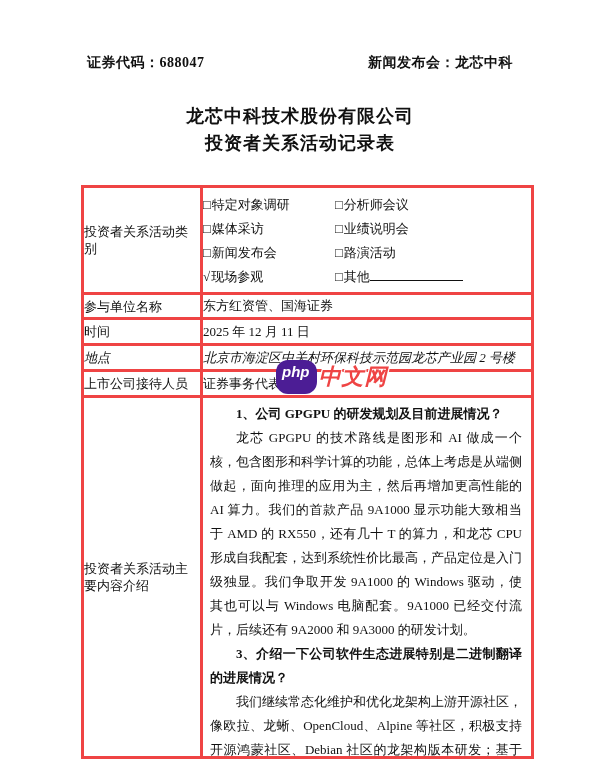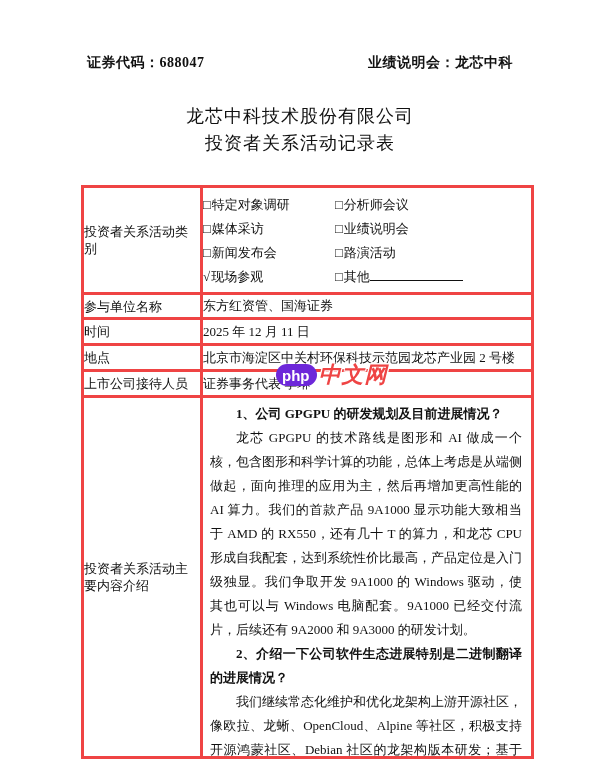--- a/index.html
+++ b/index.html
@@ -6,21 +6,21 @@
   body {
     width:600px; height:766px; position:relative;
     background:#ffffff; overflow:hidden;
     font-family:"Liberation Serif", serif;
     color:#111;
   }
   .doc-header { position:absolute; top:54px; left:87px; right:87px;
     display:flex; justify-content:space-between;
     font-size:14px; font-weight:bold; letter-spacing:0.5px; }
   .doc-title { position:absolute; left:0; width:600px; text-align:center;
-    font-weight:normal; font-size:18px; letter-spacing:1px; }
+    font-weight:bold; font-size:18px; letter-spacing:1px; }
   .title-1 { top:104px; }
   .title-2 { top:131px; }
 
   table.irtable {
     position:absolute; left:81px; top:185px; width:444px;
     border-collapse:collapse; table-layout:fixed;
     border:2px solid #1a1a1a;
   }
   table.irtable td {
     border:3px solid #ef4444; vertical-align:middle;
@@ -41,36 +41,36 @@
 
   td.content-cell { vertical-align:top; }
   .content-inner { height:354px; overflow:hidden; padding:4px 9px 0 7px; }
   .content-inner p { margin:0; text-indent:2em; line-height:24px;
     text-align:justify; font-size:13px; }
   .content-inner p.q { font-weight:bold; }
 
   .watermark { position:absolute; left:276px; top:360px;
     display:flex; align-items:center; gap:2px; z-index:5;
     font-family:"Liberation Sans", sans-serif; }
-  .wm-badge { background:#6d28d9; color:#ffffff; font-weight:bold;
-    font-size:15px; line-height:1;
-    padding:4px 7px 3px 6px; border-radius:12px; }
+  .wm-badge { background:#4c1d95; color:#ffffff; font-weight:bold;
+    font-style:italic; font-size:15px; line-height:1;
+    padding:4px 7px 15px 6px; border-radius:12px; }
   .wm-text { font-size:22px; font-weight:bold; font-style:italic;
     color:#ef4444; letter-spacing:1px;
     text-shadow:1px 1px 0 #fff,-1px -1px 0 #fff,1px -1px 0 #fff,-1px 1px 0 #fff,0 1px 0 #fff,0 -1px 0 #fff; }
 </style>
 </head>
 <body>
 
 <div class="doc-header">
   <div>
     <span>证券代码：</span><span>688047</span>
   </div>
   <div>
-    <span>业绩说明会：</span><span>龙芯中科</span>
+    <span>新闻发布会：</span><span>龙芯中科</span>
   </div>
 </div>
 
 <div class="doc-title title-1">龙芯中科技术股份有限公司</div>
 <div class="doc-title title-2">投资者关系活动记录表</div>
 
 <table class="irtable">
   <tbody>
       <tr style="height:102px;">
     <td class="col-label">投资者关系活动类别</td>
@@ -88,35 +88,35 @@
     </td>
   </tr>
   <tr style="height:25px;">
     <td class="col-label">参与单位名称</td>
     <td class="col-value">东方红资管、国海证券</td>
   </tr>
   <tr style="height:26px;">
     <td class="col-label">时间</td>
     <td class="col-value">2025 年 12 月 11 日</td>
   </tr>
-  <tr style="height:26px;">
+  <tr style="height:26px;font-style:italic;">
     <td class="col-label">地点</td>
     <td class="col-value">北京市海淀区中关村环保科技示范园龙芯产业园 2 号楼</td>
   </tr>
   <tr style="height:26px;padding-left:44px;">
     <td class="col-label">上市公司接待人员</td>
     <td class="col-value">证券事务代表 李琳</td>
   </tr>
   <tr style="height:360px;">
     <td class="col-label">投资者关系活动主要内容介绍</td>
     <td class="col-value content-cell">
       <div class="content-inner">
         <p class="q">1、公司 GPGPU 的研发规划及目前进展情况？</p>
         <p>龙芯 GPGPU 的技术路线是图形和 AI 做成一个核，包含图形和科学计算的功能，总体上考虑是从端侧做起，面向推理的应用为主，然后再增加更高性能的 AI 算力。我们的首款产品 9A1000 显示功能大致相当于 AMD 的 RX550，还有几十 T 的算力，和龙芯 CPU 形成自我配套，达到系统性价比最高，产品定位是入门级独显。我们争取开发 9A1000 的 Windows 驱动，使其也可以与 Windows 电脑配套。9A1000 已经交付流片，后续还有 9A2000 和 9A3000 的研发计划。</p>
-        <p class="q">2、介绍一下公司软件生态进展特别是二进制翻译的进展情况？</p>
+        <p class="q">3、介绍一下公司软件生态进展特别是二进制翻译的进展情况？</p>
         <p>我们继续常态化维护和优化龙架构上游开源社区，像欧拉、龙蜥、OpenCloud、Alpine 等社区，积极支持开源鸿蒙社区、Debian 社区的龙架构版本研发；基于 2K3000 完成 LG200 自研 GPGPU 的图形驱动、算力软件栈研发，包括 Linux、开源鸿蒙、嵌入式三大操作系统平台的图形驱动研发已经完成，完成 BLAS 和 DNN 等主要计</p>
       </div>
     </td>
   </tr>
 </tbody>
   </table>
 
 <div class="watermark">
   <span class="wm-badge">php</span>
   <span class="wm-text">中文网</span>

